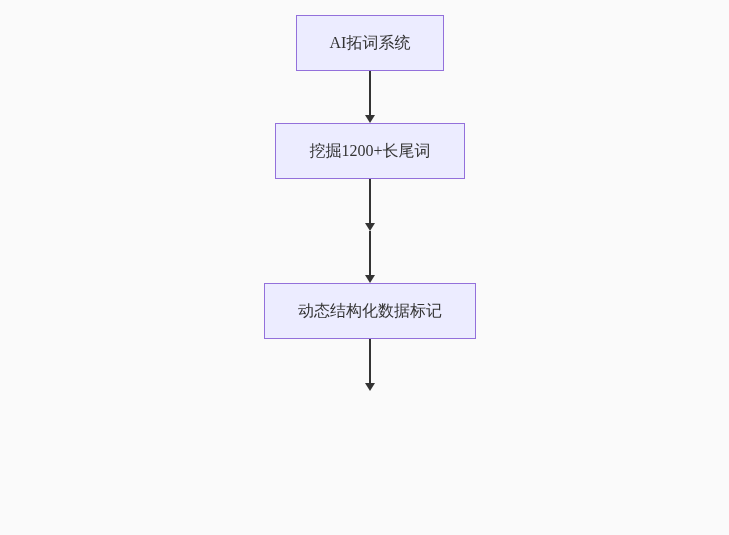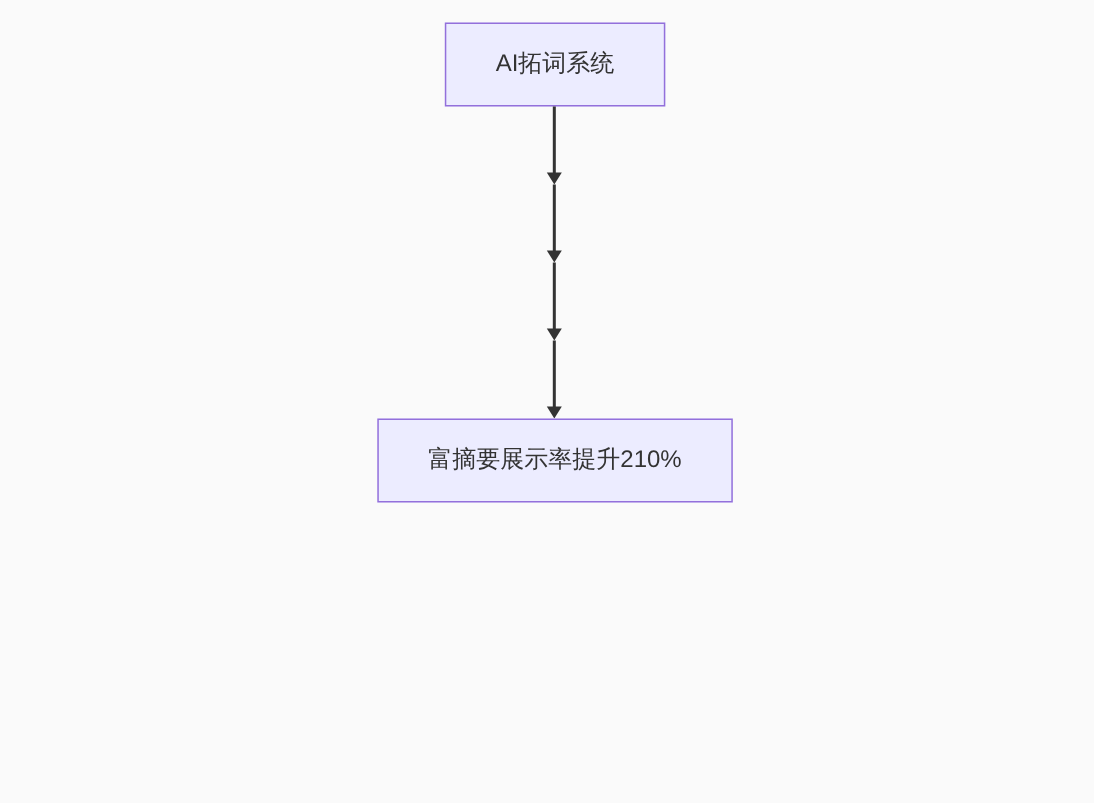--- a/index.html
+++ b/index.html
@@ -29,20 +29,21 @@
     padding: 0 33px;
     display: flex;
     align-items: center;
     justify-content: center;
     background: var(--node-fill, #ECECFF);
     border: 1.5px solid var(--node-border, #9370DB);
     color: var(--text-color, #333333);
     font-size: 16px;
     line-height: 1;
     white-space: nowrap;
+    font-family: Liberation Serif, serif;
   }
   .arrow {
     height: 52px;
     display: flex;
     flex-direction: column;
     align-items: center;
   }
   .arrow .shaft {
     width: 2px;
     flex: 1 1 auto;
@@ -62,33 +63,34 @@
 
 <div class="flowchart">
 
   <div class="node">AI拓词系统</div>
 
   <div class="arrow">
     <div class="shaft"></div>
     <div class="head"></div>
   </div>
 
+  <div class="node">挖掘1200+长尾词</div>
 
   <div class="arrow">
     <div class="shaft"></div>
     <div class="head"></div>
   </div>
 
 
   <div class="arrow">
     <div class="shaft"></div>
     <div class="head"></div>
   </div>
 
+  <div class="node">动态结构化数据标记</div>
 
   <div class="arrow">
     <div class="shaft"></div>
     <div class="head"></div>
   </div>
 
-  <div class="node">富摘要展示率提升210%</div>
 
 </div>
 
 </body></html>

